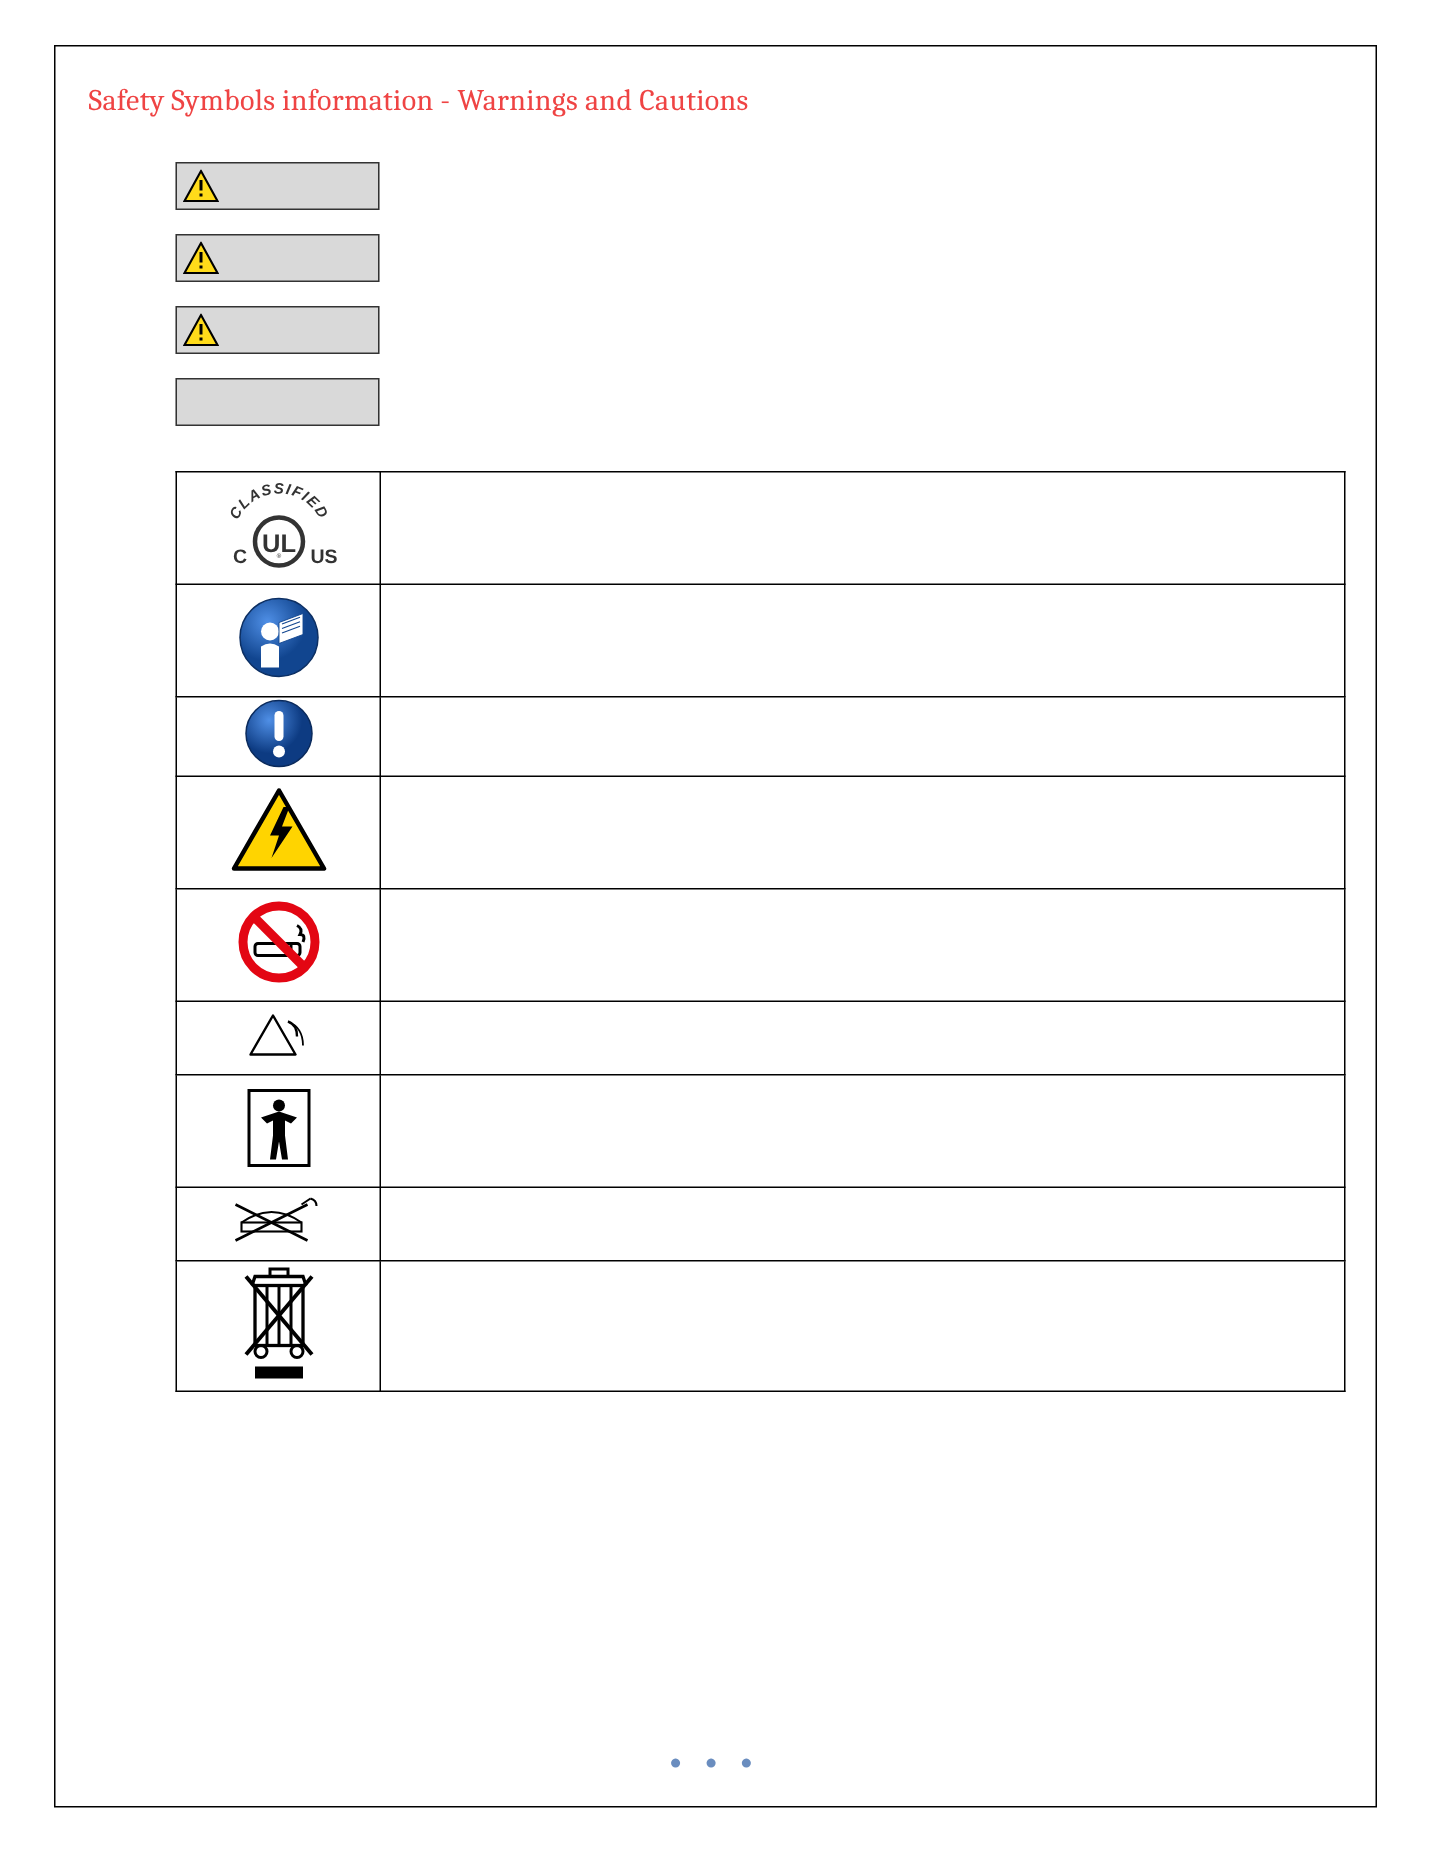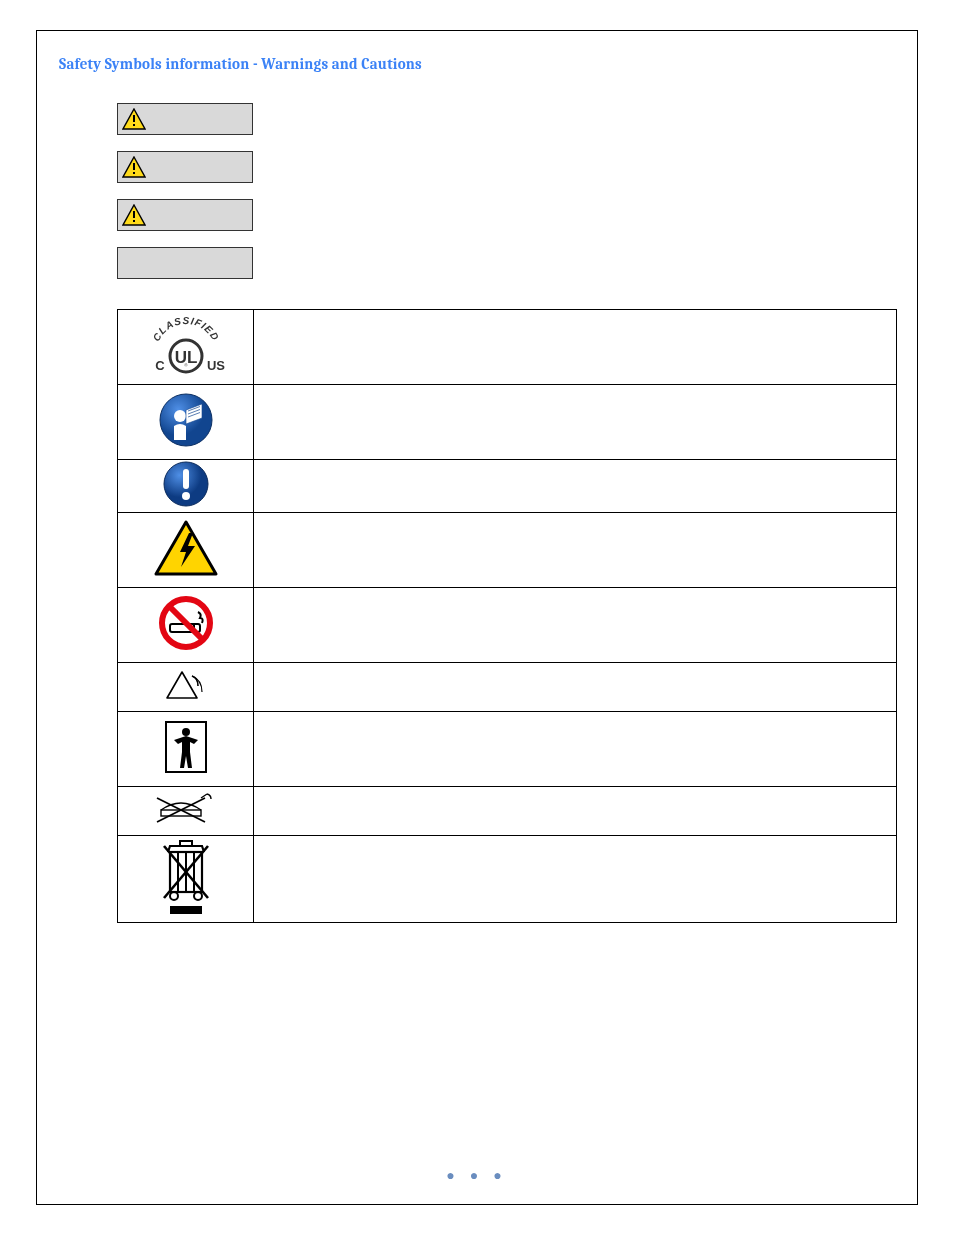--- a/index.html
+++ b/index.html
@@ -19,23 +19,23 @@
   }
   .frame {
     border: 1px solid #000;
     width: 100%;
     height: 100%;
     box-sizing: border-box;
     padding: 24px 20px 20px 20px;
     position: relative;
   }
   h1.section-title {
-    font-size: 15px;
-    font-weight: bold;
-    color: #3b82f6;
+    font-size: 20px;
+    font-weight: normal;
+    color: #ef4444;
     margin: 0 0 30px 2px;
     letter-spacing: 0.2px;
   }
 
   
   .warn-group {
     margin-left: 60px;
     margin-bottom: 30px;
   }
   .warn-box {

